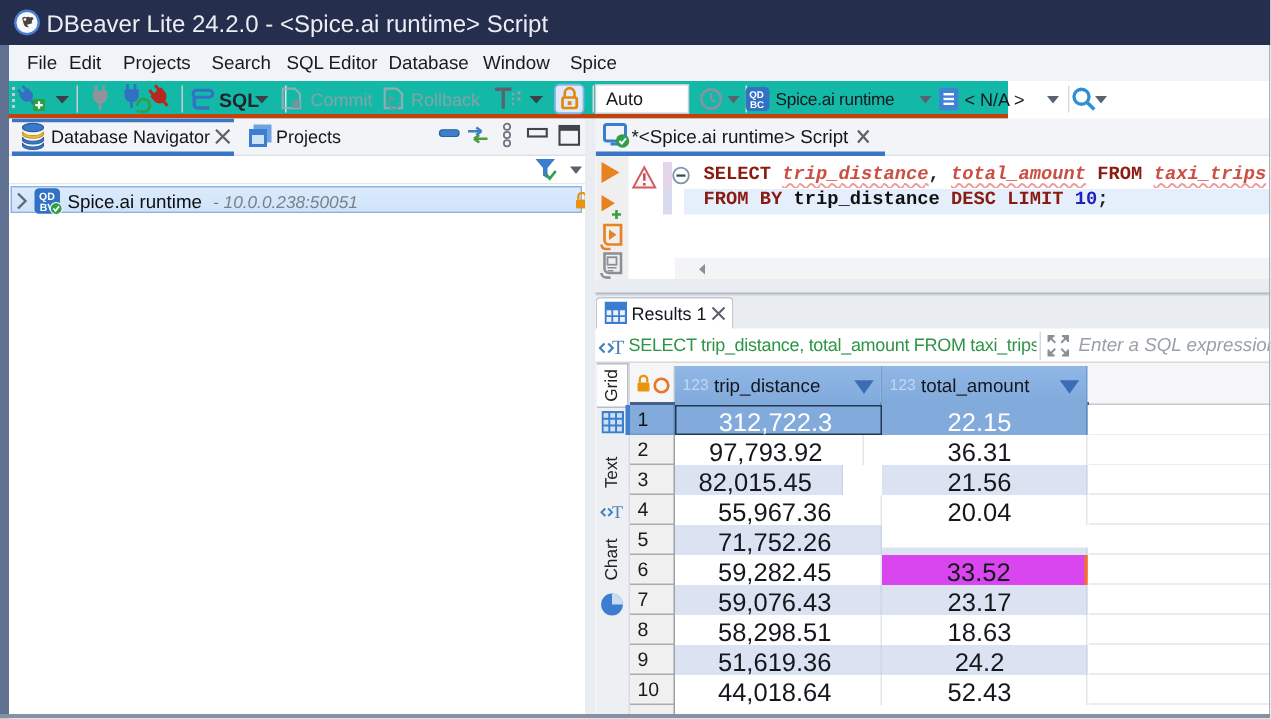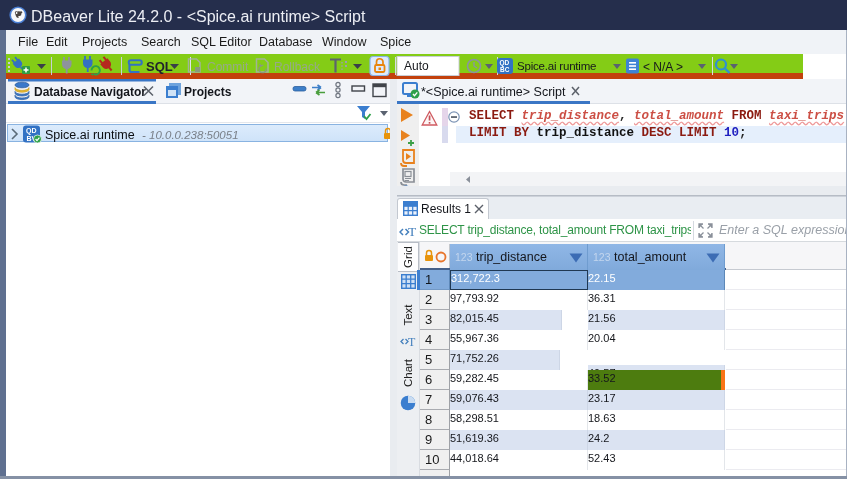--- a/index.html
+++ b/index.html
@@ -9,23 +9,23 @@
   
   #titlebar { left:0; top:0; width:847px; height:30px; background:#252e4c; color:#e9ebf2; }
   #leftborder { left:0; top:30px; width:6px; height:449px; background:#5f7090; }
   #rightborder { left:846px; top:30px; width:1px; height:446px; background:#a8b2c2; }
   #bottomborder { left:0; top:476px; width:847px; height:3px; background:#8591a5; }
   #title-text { left:31px; top:8px; font-size:16px; color:#eceef4; }
   
   #menubar { left:6px; top:30px; width:841px; height:24px; background:#f0f3f7; font-size:12.5px; color:#1a1a1a; }
   #menubar span { position:absolute; top:5px; }
   
-  #toolbar { left:6px; top:54px; width:797px; height:25px; background:#84cc16; border-bottom:6px solid #c2410c; }
-  
-  #tabbar-left { left:6px; top:79px; width:384px; height:25px; background:#f2f4f8; border-bottom:1px solid #dde1e7;font-weight:bold; }
+  #toolbar { left:6px; top:54px; width:666px; height:25px; background:#14b8a6; border-bottom:3px solid #c2410c; }
+  
+  #tabbar-left { left:6px; top:79px; width:384px; height:25px; background:#f2f4f8; border-bottom:1px solid #dde1e7; }
   #tabbar-right { left:397px; top:79px; width:450px; height:25px; background:#f2f4f8; border-bottom:1px solid #dde1e7; }
   
   #filterrow { left:6px; top:104px; width:384px; height:19px; background:#fff; border-bottom:1px solid #e4e7ec; }
   #treepanel { left:6px; top:123px; width:384px; height:353px; background:#fff; }
   #treerow { position:absolute; left:1px; top:1px; width:381px; height:18px;
     background:linear-gradient(#dcebfc,#cfe3f9); border:1px solid #89b3e1; }
   #splitter { left:390px; top:79px; width:7px; height:397px; background:#e9ecf0; }
   
   #editor { left:397px; top:104px; width:450px; height:92px; background:#fff; }
   #gutter { left:0; top:0; width:22px; height:92px; background:#efefef; }
@@ -35,21 +35,21 @@
   .num { color:#2020c0; }
   
   #res-tabbar { left:397px; top:196px; width:450px; height:38px; background:#e9edf2; border-top:1px solid #cdd2da; }
   #res-filter { left:397px; top:219px; width:450px; height:23px; background:#fff; border-bottom:1px solid #d6dade; }
   #res-body { left:397px; top:242px; width:450px; height:234px; background:#fff; }
   #vstrip { position:absolute; left:0; top:0; width:23px; height:234px; background:#edeff2; border-right:1px solid #d9dce1; }
   .vlabel { position:absolute; transform:rotate(-90deg); transform-origin:center; font-size:11.5px; color:#222; }
   
   #grid { position:absolute; left:23px; top:0; width:427px; height:234px; }
   .hdr { position:absolute; top:2px; height:26px; background:linear-gradient(#90b7e6,#80aadb); border-right:1px solid #6f9ccf; }
-  .cell { position:absolute; height:20px; font-size:11px; color:#15171c; text-align:left; padding:2px 4px 0 0; }
+  .cell { position:absolute; height:20px; font-size:17px; color:#15171c; text-align:center; padding:2px 4px 0 0; }
   .rownum { position:absolute; height:20px; font-size:13px; color:#1a1a1a; background:#f0f0f0; border-right:1px solid #9ea1a6; border-bottom:1px solid #a9abb0; padding:2px 0 0 5px; text-align:left; }
 </style>
 </head>
 <body>
 
   <div id="menubar" class="abs">
     <span style="left:12px">File</span>
     <span style="left:40px">Edit</span>
     <span style="left:76px">Projects</span>
     <span style="left:135px">Search</span>
@@ -272,21 +272,21 @@
       <circle cx="6" cy="6" r="5.2" fill="#fff" stroke="#7b93b5" stroke-width="1.2"></circle>
       <rect x="3" y="5.3" width="6" height="1.5" fill="#3d4754"></rect>
     </svg>
     <div class="abs" style="left:59px;top:22px;width:391px;height:17px;background:#e5effc"></div>
     <div class="abs" style="left:53px;top:68px;width:397px;height:15px;background:#f3f4f6">
       <svg style="margin-left:11px" width="14" height="15" viewBox="0 0 14 15">
         <path d="M9 4 l-4 3.5 l4 3.5 z" fill="#8a909a"></path>
       </svg>
     </div>
     <div class="sqlline" style="top:5px"><span class="kw">SELECT </span><span class="ident">trip_distance</span><span style="color:#222">, </span><span class="ident">total_amount</span><span class="kw"> FROM </span><span class="ident">taxi_trips</span></div>
-    <div class="sqlline" style="top:22px"><span class="kw">LIMIT BY </span><span style="color:#111">trip_distance</span><span class="kw"> DESC LIMIT </span><span class="num">10</span><span style="color:#222">;</span></div>
+    <div class="sqlline" style="top:22px"><span class="kw">FROM BY </span><span style="color:#111">trip_distance</span><span class="kw"> DESC LIMIT </span><span class="num">10</span><span style="color:#222">;</span></div>
   </div>
 
   <div class="abs" style="left:397px;top:186px;width:450px;height:10px;background:#e9ecf0;border-bottom:1px solid #b6bcc5"></div>
 
   <div id="res-tabbar" class="abs">
     <div class="abs" style="left:0px;top:1px;width:92px;height:22px;background:#fff;border:1px solid #c3c8d0;border-bottom:none;border-radius:3px 3px 0 0"></div>
     <svg class="abs" style="left:6px;top:4px" width="15" height="15" viewBox="0 0 15 15">
       <rect x="0.7" y="0.7" width="13.6" height="13.6" fill="#eaf1fb" stroke="#3b7ecf" stroke-width="1.4"></rect>
       <path d="M0.7 5.2 h13.6 M0.7 9.7 h13.6 M5.2 0.7 v13.6 M9.7 0.7 v13.6" stroke="#3b7ecf" stroke-width="1.2"></path>
       <rect x="0.7" y="0.7" width="13.6" height="4.5" fill="#3b7ecf"></rect>
@@ -358,34 +358,34 @@
         </svg>
       </div>
       <div id="rows">
 
         <div class="abs" style="left:0;top:28px;width:30px;height:20px;background:#82abdc;border-right:1px solid #5d88b8;border-bottom:1px solid #7299c6;font-size:13px;color:#10151c;padding:2px 0 0 5px">1</div>
         <div class="cell" style="left:30px;top:28px;width:138px;background:#82abdc;border:1.5px solid #203852;color:#fff;padding-top:1px">312,722.3</div>
         <div class="cell" style="left:168px;top:28px;width:137px;background:#82abdc;color:#fff;border-right:1px solid #5d88b8;padding-right:6px">22.15</div>
         <div class="abs" style="left:-3px;top:28px;width:3px;height:20px;background:#3e7fd0"></div>
 
         <div class="rownum" style="left:0;top:48px;width:30px">2</div>
-        <div class="cell" style="left:30px;top:48px;width:138px;background:#fff;border-right:1px solid #e3e6ea">97,793.92</div>
+        <div class="cell" style="left:30px;top:48px;width:126px;background:#fff;border-right:1px solid #e3e6ea">97,793.92</div>
         <div class="cell" style="left:168px;top:48px;width:137px;background:#fff;border-right:1px solid #e3e6ea;padding-right:6px">36.31</div>
         <div class="rownum" style="left:0;top:68px;width:30px">3</div>
         <div class="cell" style="left:30px;top:68px;width:112px;background:#dbe3f2;border-right:1px solid #cdd6e6">82,015.45</div>
         <div class="cell" style="left:168px;top:68px;width:137px;background:#dbe3f2;border-right:1px solid #cdd6e6;padding-right:6px">21.56</div>
         <div class="rownum" style="left:0;top:88px;width:30px">4</div>
         <div class="cell" style="left:30px;top:88px;width:138px;background:#fff;border-right:1px solid #e3e6ea">55,967.36</div>
         <div class="cell" style="left:168px;top:88px;width:137px;background:#fff;border-right:1px solid #e3e6ea;padding-right:6px">20.04</div>
         <div class="rownum" style="left:0;top:108px;width:30px">5</div>
-        <div class="cell" style="left:30px;top:108px;width:110px;background:#dbe3f2;border-right:1px solid #cdd6e6">71,752.26</div>
+        <div class="cell" style="left:30px;top:108px;width:138px;background:#dbe3f2;border-right:1px solid #cdd6e6">71,752.26</div>
         <div class="cell" style="left:168px;top:123px;width:137px;background:#dbe3f2;border-right:1px solid #cdd6e6;padding-right:19px">49.57</div>
         <div class="rownum" style="left:0;top:128px;width:30px">6</div>
         <div class="cell" style="left:30px;top:128px;width:138px;background:#fff;border-right:1px solid #e3e6ea">59,282.45</div>
-        <div class="cell" style="left:168px;top:128px;width:137px;background:#4d7c0f;border-right:4px solid #f97316;padding-right:6px">33.52</div>
+        <div class="cell" style="left:168px;top:128px;width:137px;background:#d946ef;border-right:2px solid #f97316;padding-right:6px">33.52</div>
         <div class="rownum" style="left:0;top:148px;width:30px">7</div>
         <div class="cell" style="left:30px;top:148px;width:138px;background:#dbe3f2;border-right:1px solid #cdd6e6">59,076.43</div>
         <div class="cell" style="left:168px;top:148px;width:137px;background:#dbe3f2;border-right:1px solid #cdd6e6;padding-right:6px">23.17</div>
         <div class="rownum" style="left:0;top:168px;width:30px">8</div>
         <div class="cell" style="left:30px;top:168px;width:138px;background:#fff;border-right:1px solid #e3e6ea">58,298.51</div>
         <div class="cell" style="left:168px;top:168px;width:137px;background:#fff;border-right:1px solid #e3e6ea;padding-right:6px">18.63</div>
         <div class="rownum" style="left:0;top:188px;width:30px">9</div>
         <div class="cell" style="left:30px;top:188px;width:138px;background:#dbe3f2;border-right:1px solid #cdd6e6">51,619.36</div>
         <div class="cell" style="left:168px;top:188px;width:137px;background:#dbe3f2;border-right:1px solid #cdd6e6;padding-right:6px">24.2</div>
         <div class="rownum" style="left:0;top:208px;width:30px">10</div>

